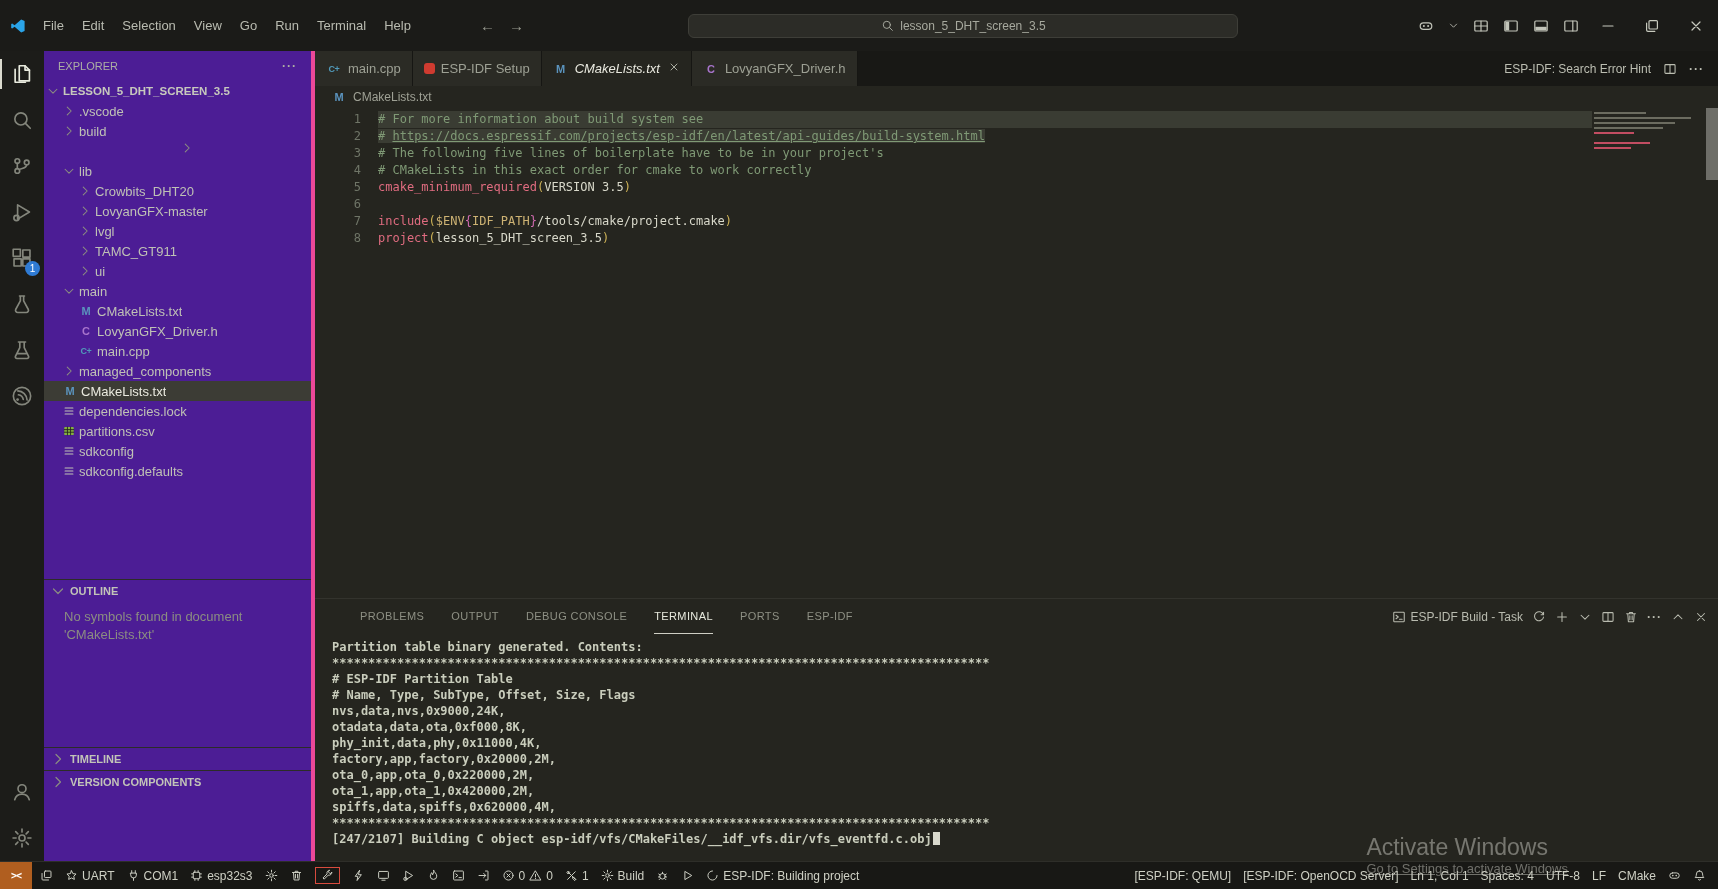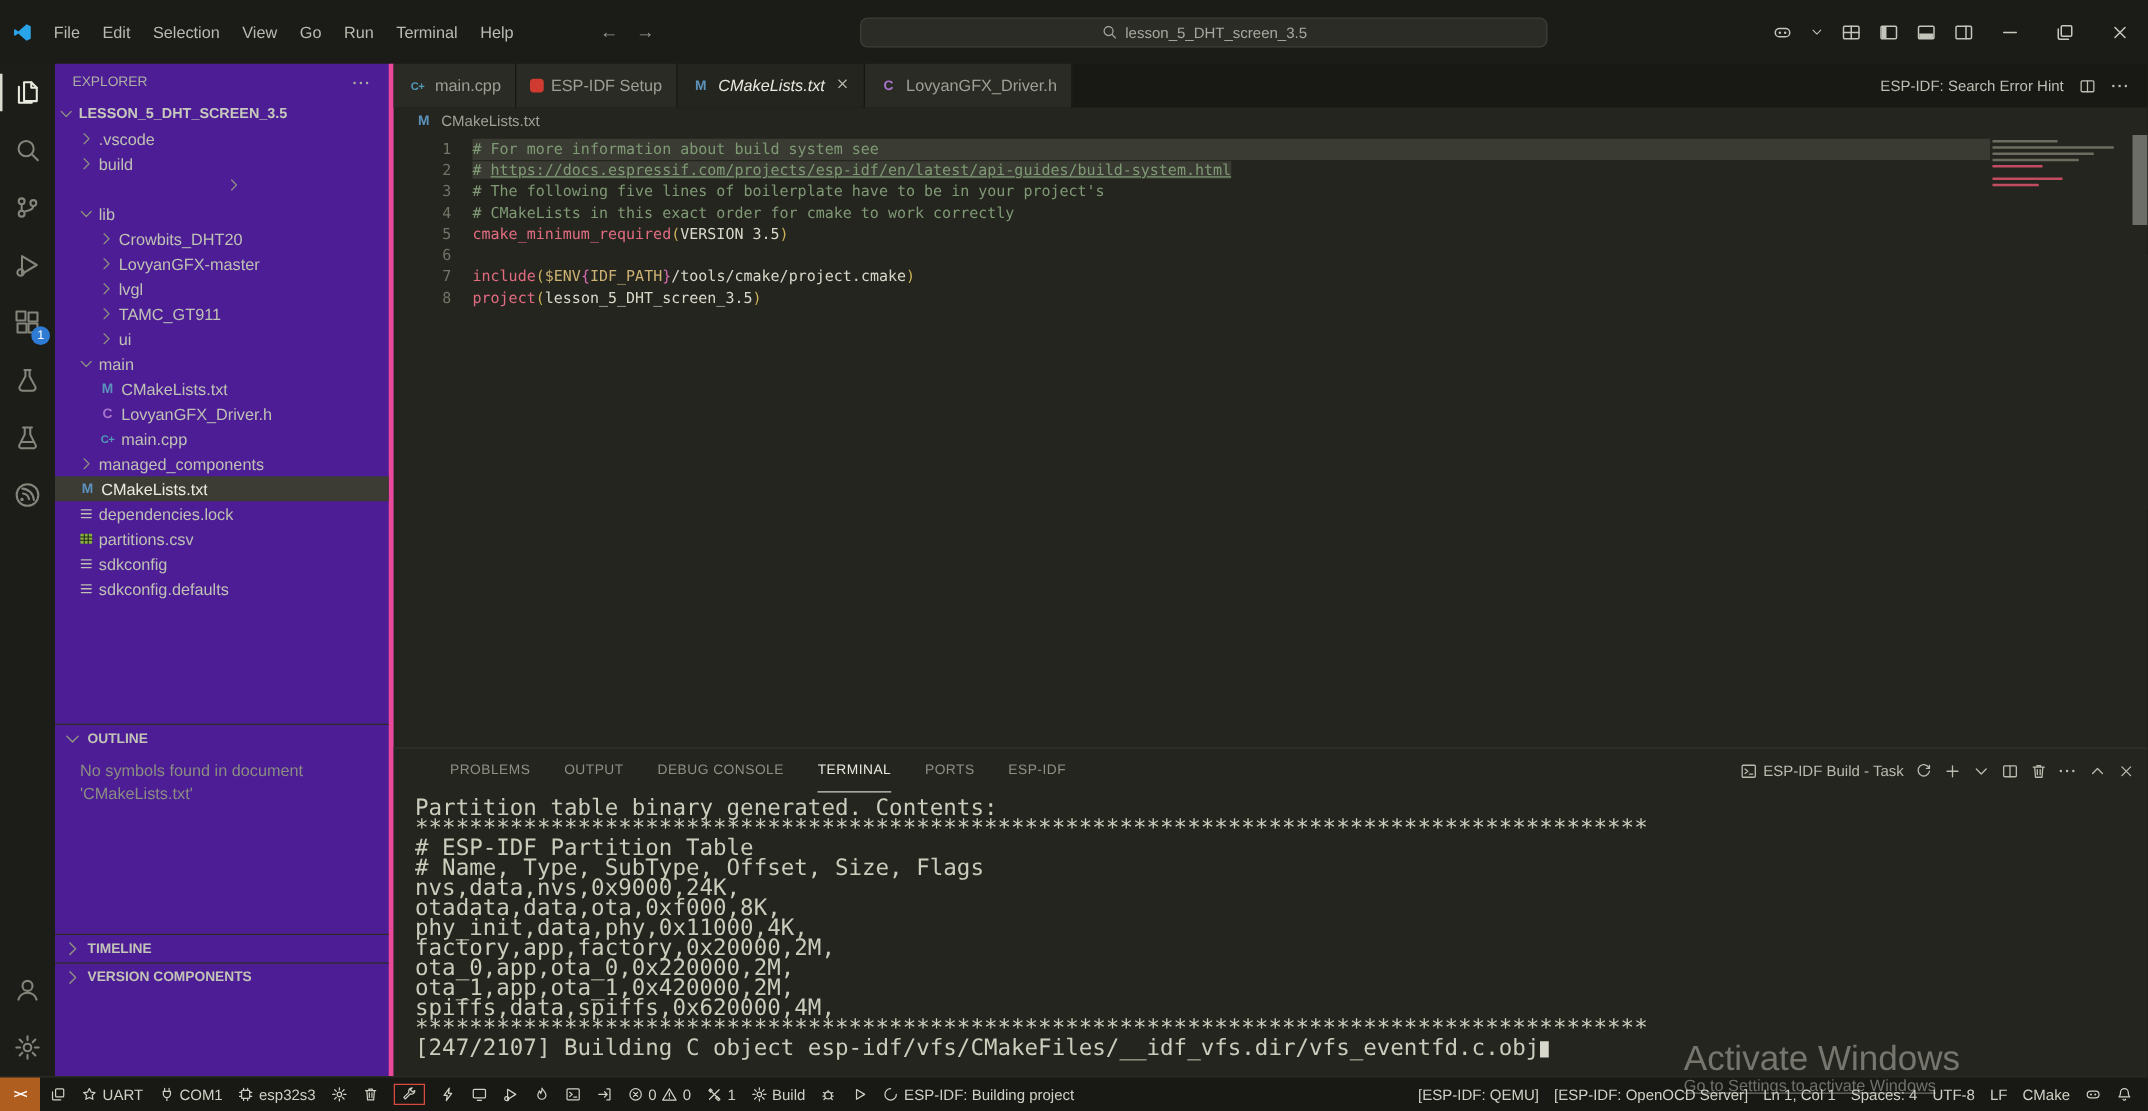--- a/index.html
+++ b/index.html
@@ -87,38 +87,38 @@
   #vscroll .thumb{width:100%;height:72px;background:rgba(200,200,192,.45);}
 
   
   #panel{flex:0 0 262px;border-top:1px solid #33332d;display:flex;flex-direction:column;background:#25251f;}
   #panel-head{flex:0 0 34px;display:flex;align-items:center;padding:0 10px 0 45px;font-size:11px;}
   .ptab{margin-right:27px;color:#8e9084;letter-spacing:.4px;height:34px;display:flex;align-items:center;border-bottom:1px solid transparent;}
   .ptab.active{color:#e7e9dd;border-bottom-color:#cfcfc5;}
   #panel-right{margin-left:auto;display:flex;align-items:center;gap:9px;color:#b9bbaf;font-size:12px;}
   #panel-right .icon svg{width:14px;height:14px;}
   #task-wrap{display:flex;align-items:center;gap:5px;}
-  #terminal{flex:1;padding:5px 0 0 17px;font-family:"DejaVu Sans Mono",monospace;font-size:18px;line-height:16px;color:#c9cdbc;white-space:pre;overflow:hidden;}
+  #terminal{flex:1;padding:5px 0 0 17px;font-family:"DejaVu Sans Mono",monospace;font-size:12px;line-height:16px;color:#c9cdbc;white-space:pre;overflow:hidden;font-weight:bold;}
   .tline{height:16px;}
   .cursor{display:inline-block;width:7px;height:13px;background:#d8d8cc;vertical-align:-2px;margin-left:1px;}
 
   
   #statusbar{flex:0 0 27px;background:#181815;border-top:1px solid #2e2e29;display:flex;align-items:center;font-size:12px;color:#cfd1c5;}
   .sb-item{display:flex;align-items:center;gap:4px;padding:0 6px;height:27px;}
   .sb-item .icon svg{width:13px;height:13px;}
   .sb-item.accent{background:#b05e1f;color:#fff;padding:0 11px;margin-right:2px;}
   #sb-right{margin-left:auto;display:flex;align-items:center;padding-right:6px;}
   .i-remote{font:700 10px "DejaVu Sans Mono",monospace;letter-spacing:-1px;}
   .i-arrow-left,.i-arrow-right{font-size:15px;}
   .i-ellipsis{font:700 12px "Liberation Sans",sans-serif;letter-spacing:1px;}
   .redbox{display:inline-flex;border:1.5px solid #d84b3e;padding:1px 5px;align-items:center;}
 
   
   #watermark{position:absolute;right:150px;bottom:12px;z-index:40;pointer-events:none;color:rgba(200,200,192,.5);}
-  #wm1{font-size:28px;line-height:26px;}
+  #wm1{font-size:23px;line-height:26px;}
   #wm2{font-size:13px;line-height:17px;text-decoration:underline;}
 </style>
 </head>
 <body>
 
 <div id="app">
 
   <header id="titlebar">
     <span id="vscode-logo" class="icon">
         <svg viewBox="0 0 16 16" fill="none" stroke="currentColor" stroke-width="1.2" stroke-linecap="round" stroke-linejoin="round">

